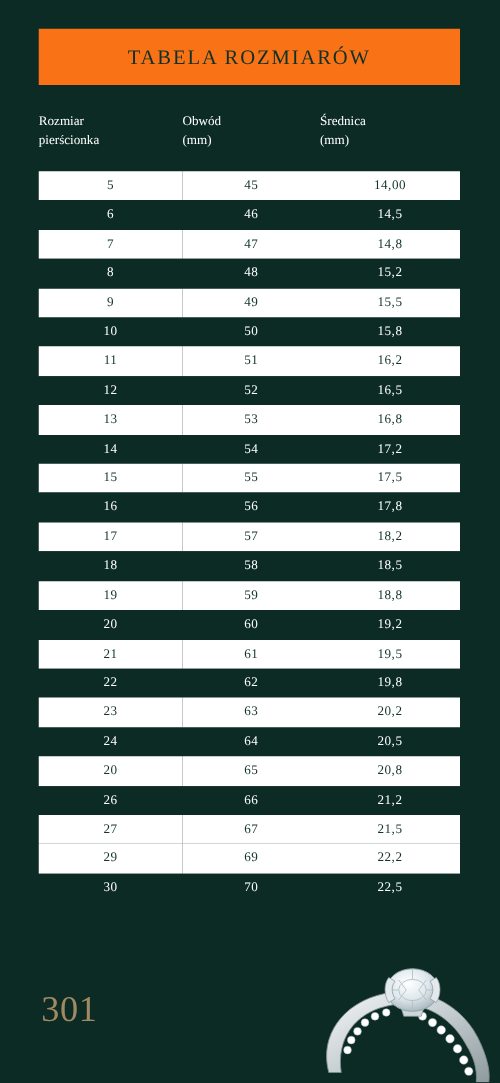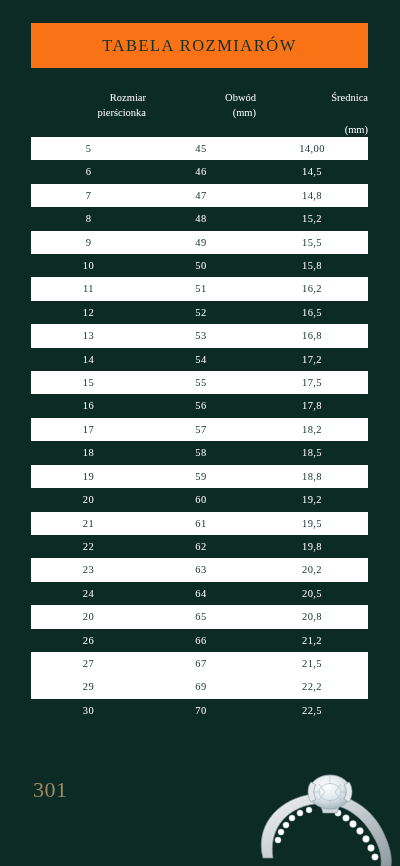--- a/index.html
+++ b/index.html
@@ -43,30 +43,30 @@
     left: 31px;
     top: 90px;
     width: 337px;
     height: 44px;
     display: flex;
   }
 
   .col-head {
     display: flex;
     flex-direction: column;
-    align-items: flex-end;
+    align-items: flex-start;
     justify-content: flex-start;
     color: #ffffff;
     font-size: 10.5px;
     line-height: 15px;
   }
 
   .col-head.c1 { width: 115px; }
   .col-head.c2 { width: 110px; }
-  .col-head.c3 { width: 112px; gap: 17px; }
+  .col-head.c3 { width: 112px; }
 
   
   .size-table {
     position: absolute;
     left: 31px;
     top: 137px;
     width: 337px;
     border-collapse: collapse;
     table-layout: fixed;
   }
@@ -98,22 +98,23 @@
   
   .logo {
     position: absolute;
     left: 33px;
     top: 779px;
     color: #a08a63;
     line-height: 1.02;
   }
 
   .logo-line1 {
-    font-size: 22px;
+    font-size: 29px;
     letter-spacing: 0.5px;
+    margin-top: 15px;
   }
 
   .logo-line2 {
     font-size: 31px;
     letter-spacing: 1.5px;
   }
 
   
   .ring-art {
     position: absolute;

